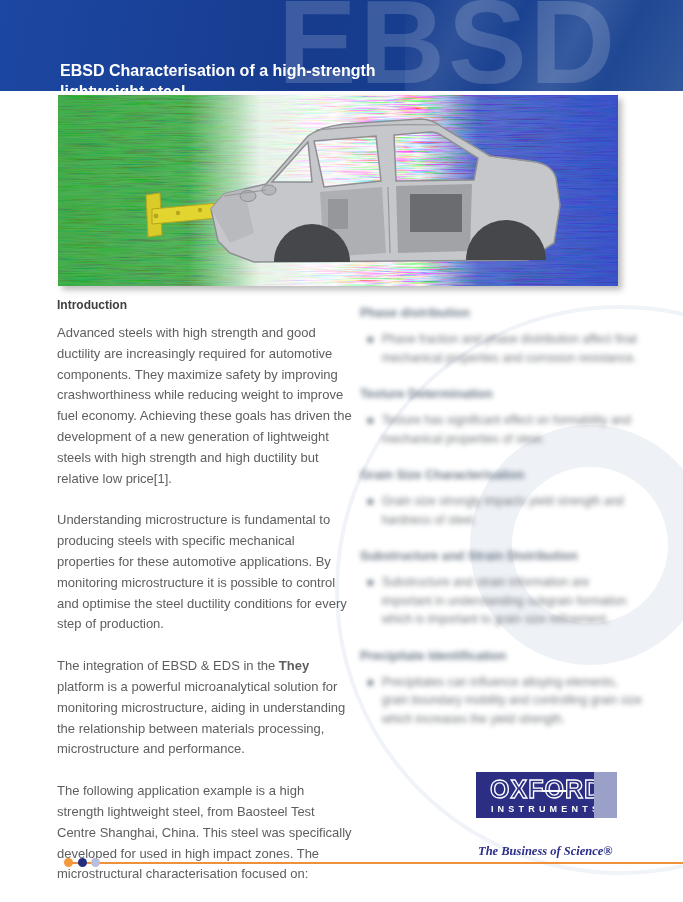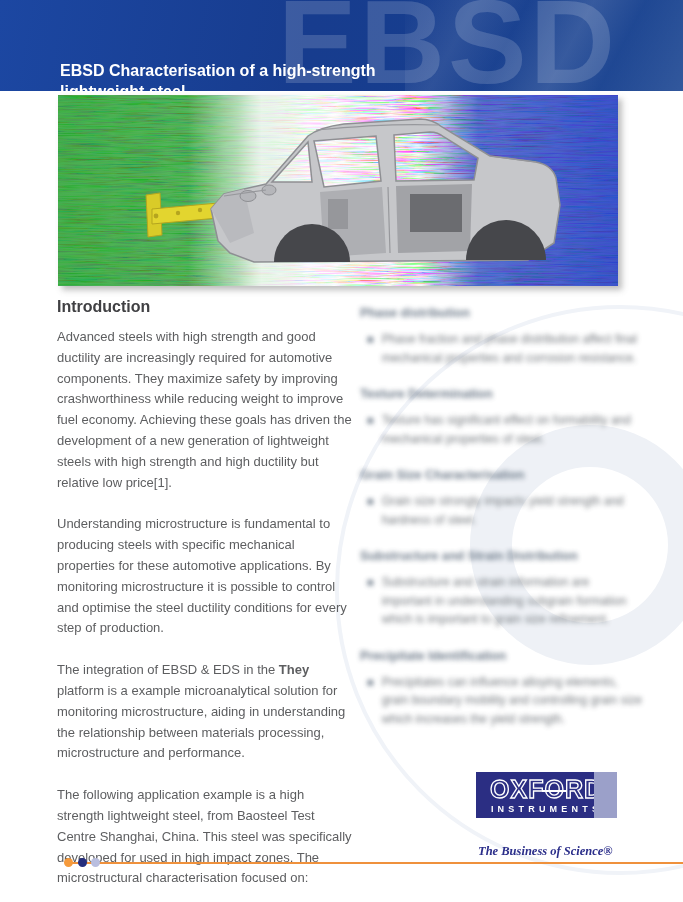--- a/index.html
+++ b/index.html
@@ -46,21 +46,21 @@
   .ring-wide {
     left:470px; top:425px; width:240px; height:240px;
     border:42px solid #eef1f6;
   }
   .ring-thin {
     left:335px; top:305px; width:570px; height:570px;
     border:4px solid #f0f3f8;
   }
   
   .intro-col { position:absolute; left:57px; top:298px; width:296px; color:#5d5e60; }
-  .intro-heading { font-size:16px; font-weight:bold; color:#404043; margin-bottom:11px; }
+  .intro-heading { font-size:12px; font-weight:bold; color:#404043; margin-bottom:11px; }
   .intro-col p { font-size:13px; line-height:20.8px; margin-bottom:21px; }
   .bold-inline { font-weight:bold; }
 
   .focus-col {
     position:absolute; left:360px; top:306px; width:282px;
     filter:blur(2.4px); opacity:0.88;
   }
   .focus-heading {
     font-size:12.6px; font-weight:bold; color:#5c6a7b; margin-bottom:10px;
   }
@@ -181,21 +181,21 @@
 
         <path d="M166,101 L208,95 M258,35 Q330,28 380,30 M432,61 L478,67 M330,92 L332,158" stroke="#97989c" stroke-width="1.2" fill="none"></path>
       </g>
     </svg>
   </div>
 
   <div class="intro-col">
     <div class="intro-heading">Introduction</div>
     <p>Advanced steels with high strength and good ductility are increasingly required for automotive components. They maximize safety by improving crashworthiness while reducing weight to improve fuel economy. Achieving these goals has driven the development of a new generation of lightweight steels with high strength and high ductility but relative low price[1].</p>
     <p>Understanding microstructure is fundamental to producing steels with specific mechanical properties for these automotive applications. By monitoring microstructure it is possible to control and optimise the steel ductility conditions for every step of production.</p>
-    <p><span>The integration of EBSD &amp; EDS in the </span><span class="bold-inline">They</span><span> platform is a example microanalytical solution for monitoring microstructure, aiding in understanding the relationship between materials processing, microstructure and performance.</span></p>
+    <p><span>The integration of EBSD &amp; EDS in the </span><span class="bold-inline">They</span><span> platform is a powerful microanalytical solution for monitoring microstructure, aiding in understanding the relationship between materials processing, microstructure and performance.</span></p>
     <p>The following application example is a high strength lightweight steel, from Baosteel Test Centre Shanghai, China. This steel was specifically developed for used in high impact zones.  The microstructural characterisation focused on:</p>
   </div>
 
   <div class="focus-col">
     <div class="focus-heading">Phase distribution</div>
     <div class="focus-bullet">
       <span class="bullet-marker">■</span>
       <span>Phase fraction and phase distribution affect final mechanical properties and corrosion resistance.</span>
     </div>
     <div class="focus-heading">Texture Determination</div>

